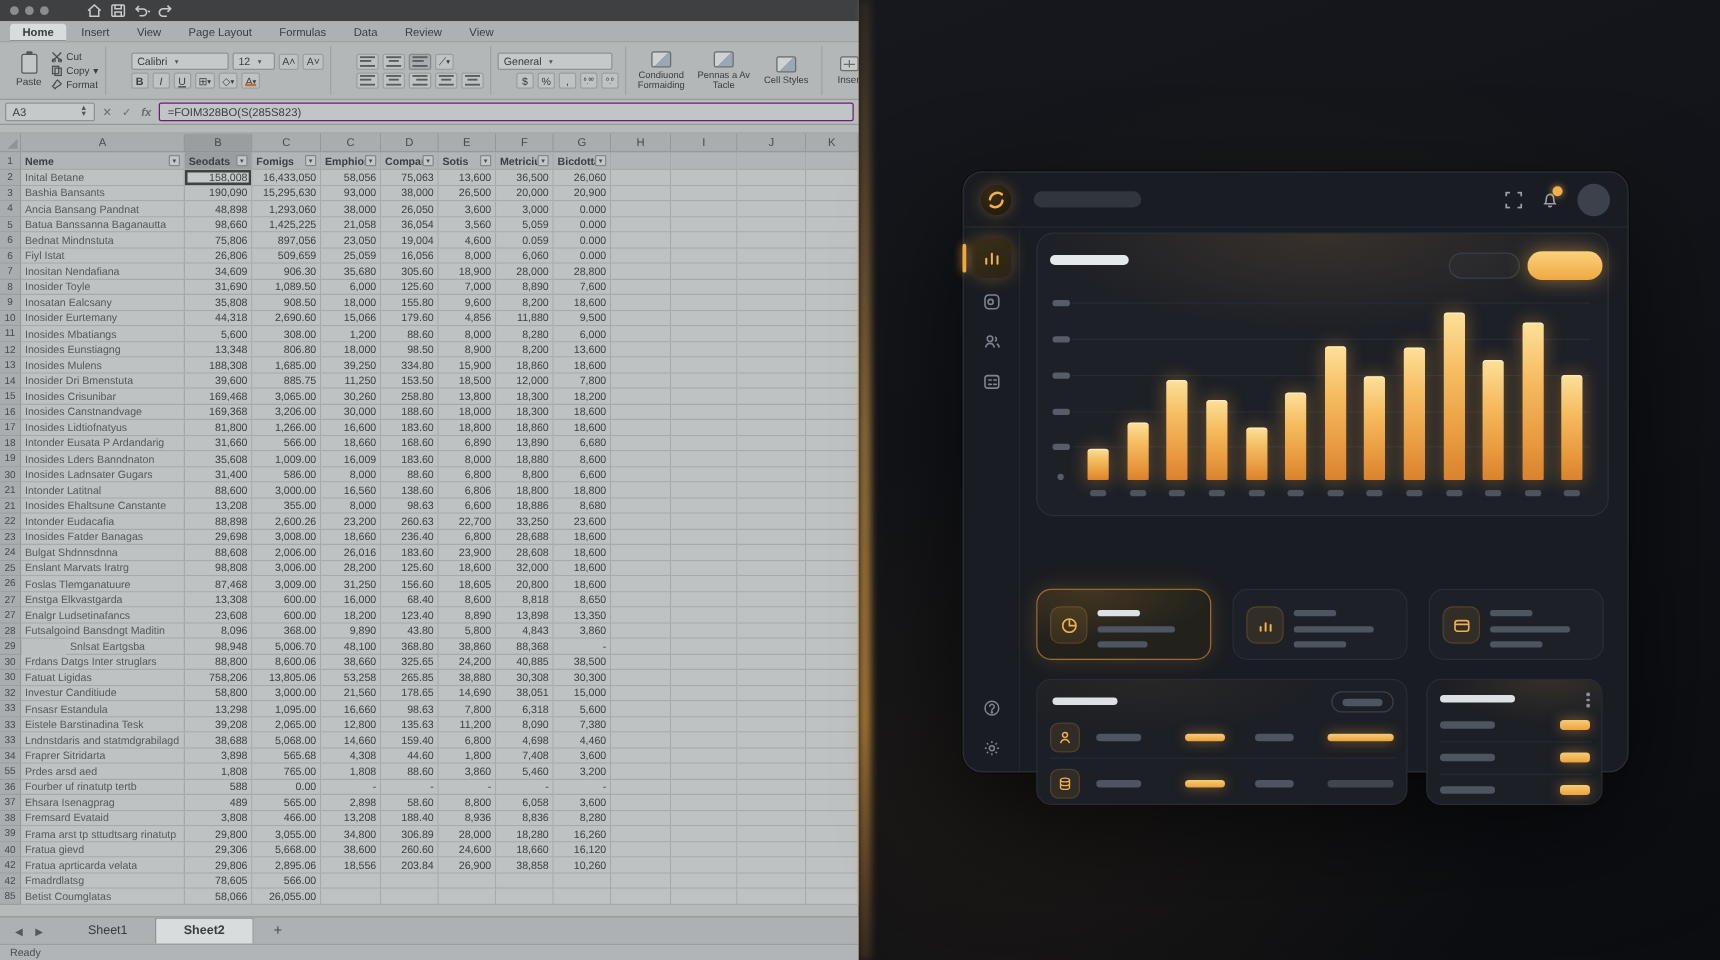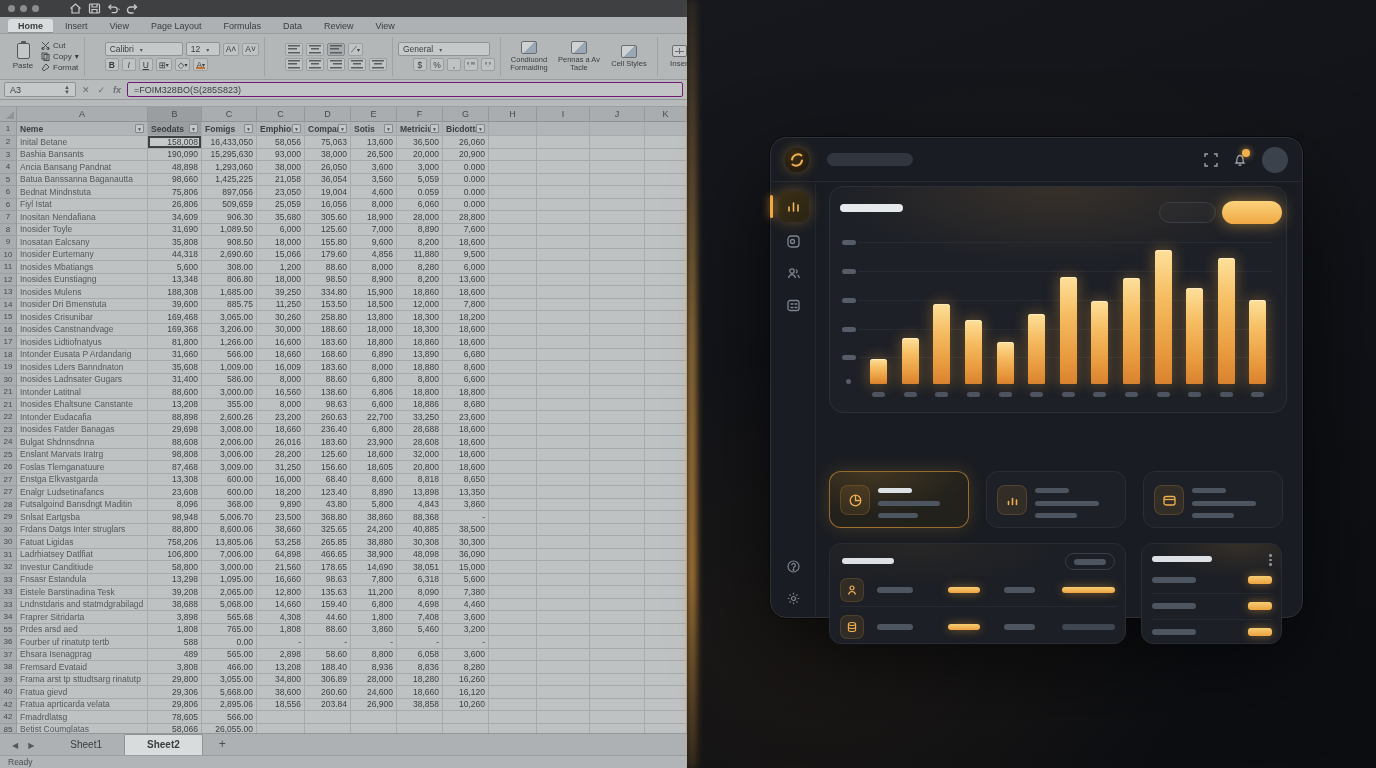--- a/index.html
+++ b/index.html
@@ -855,24 +855,24 @@
           <div class="g-cell num">5,800</div>
           <div class="g-cell num">4,843</div>
           <div class="g-cell num">3,860</div>
           <div class="g-cell "></div>
           <div class="g-cell "></div>
           <div class="g-cell "></div>
           <div class="g-cell "></div>
         </div>
         <div class="g-row" style="grid-template-columns: 17px 131px 54px 55px 48px 46px 46px 46px 46px 48px 53px 55px 42px; height: 12.5px;">
           <div class="g-cell g-gut">29</div>
-          <div class="g-cell " style="color: rgb(85, 89, 92);">Snlsat Eartgsba</div>
+          <div class="g-cell " style="color: rgb(85, 89, 92); margin-left: 36px;">Snlsat Eartgsba</div>
           <div class="g-cell num">98,948</div>
           <div class="g-cell num">5,006.70</div>
-          <div class="g-cell num">23,500</div>
+          <div class="g-cell num">48,100</div>
           <div class="g-cell num">368.80</div>
           <div class="g-cell num">38,860</div>
           <div class="g-cell num">88,368</div>
           <div class="g-cell num">-</div>
           <div class="g-cell "></div>
           <div class="g-cell "></div>
           <div class="g-cell "></div>
           <div class="g-cell "></div>
         </div>
         <div class="g-row" style="grid-template-columns: 17px 131px 54px 55px 48px 46px 46px 46px 46px 48px 53px 55px 42px; height: 12.5px;">
@@ -893,35 +893,20 @@
         <div class="g-row" style="grid-template-columns: 17px 131px 54px 55px 48px 46px 46px 46px 46px 48px 53px 55px 42px; height: 12.5px;">
           <div class="g-cell g-gut">30</div>
           <div class="g-cell " style="color: rgb(85, 89, 92);">Fatuat Ligidas</div>
           <div class="g-cell num">758,206</div>
           <div class="g-cell num">13,805.06</div>
           <div class="g-cell num">53,258</div>
           <div class="g-cell num">265.85</div>
           <div class="g-cell num">38,880</div>
           <div class="g-cell num">30,308</div>
           <div class="g-cell num">30,300</div>
-          <div class="g-cell "></div>
-          <div class="g-cell "></div>
-          <div class="g-cell "></div>
-          <div class="g-cell "></div>
-        </div>
-        <div class="g-row" style="grid-template-columns: 17px 131px 54px 55px 48px 46px 46px 46px 46px 48px 53px 55px 42px; height: 12.5px;">
-          <div class="g-cell g-gut">31</div>
-          <div class="g-cell " style="color: rgb(85, 89, 92);">Ladrhiatsey Datlfiat</div>
-          <div class="g-cell num">106,800</div>
-          <div class="g-cell num">7,006.00</div>
-          <div class="g-cell num">64,898</div>
-          <div class="g-cell num">466.65</div>
-          <div class="g-cell num">38,900</div>
-          <div class="g-cell num">48,098</div>
-          <div class="g-cell num">36,090</div>
           <div class="g-cell "></div>
           <div class="g-cell "></div>
           <div class="g-cell "></div>
           <div class="g-cell "></div>
         </div>
         <div class="g-row" style="grid-template-columns: 17px 131px 54px 55px 48px 46px 46px 46px 46px 48px 53px 55px 42px; height: 12.5px;">
           <div class="g-cell g-gut">32</div>
           <div class="g-cell " style="color: rgb(85, 89, 92);">Investur Canditiude</div>
           <div class="g-cell num">58,800</div>
           <div class="g-cell num">3,000.00</div>

